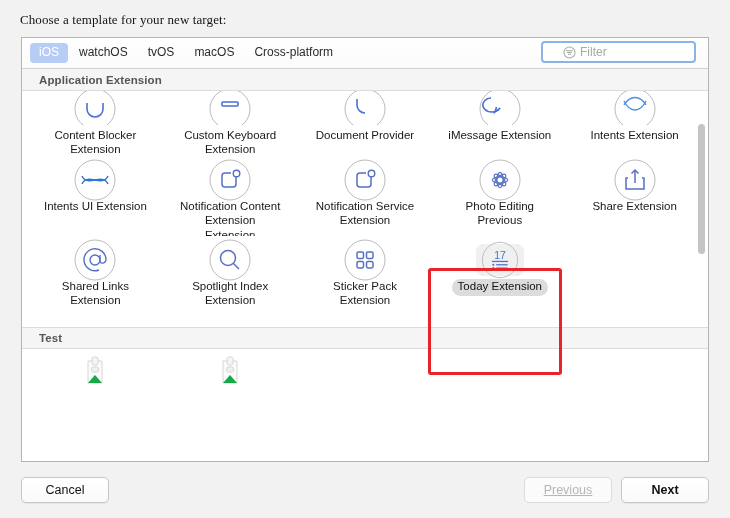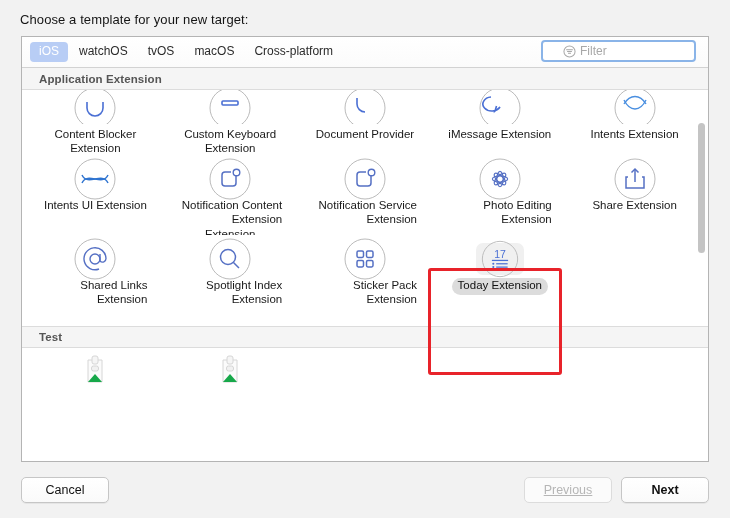--- a/index.html
+++ b/index.html
@@ -25,20 +25,21 @@
     display: flex;
     flex-direction: column;
   }
 
   
   .prompt {
     font-size: 13px;
     color: #141414;
     padding: 12px 0 9px 20px;
     letter-spacing: 0.1px;
+    font-family: Liberation Serif, serif;
   }
 
   
   .panel {
     position: relative;
     margin: 0 21px;
     border: 1px solid #b4b4b4;
     background: #ffffff;
     height: 426px;
     display: flex;
@@ -147,21 +148,21 @@
     display: flex;
     align-items: center;
     justify-content: center;
   }
   .cell.selected .icon-holder { background: #f0f0f0; }
 
   .tmpl-label {
     margin-top: 3px;
     font-size: 11.5px;
     line-height: 13.5px;
-    text-align: right;
+    text-align: center;
     color: #191919;
     max-width: 116px;
     padding: 1px 6px 2px 6px;
     border-radius: 9px;
   }
   .cell.selected .tmpl-label {
     background: #dcdcdc;
     color: #111111;
   }
 
@@ -402,21 +403,21 @@
             <svg width="44" height="44" viewBox="0 0 44 44">
               <circle cx="22" cy="22" r="20" fill="none" stroke="#bbbbbb" stroke-width="1"></circle>
               <g fill="none" stroke="#5570c4" stroke-width="1.2">
                 <ellipse cx="22" cy="22" rx="3.2" ry="7.6"></ellipse>
                 <ellipse cx="22" cy="22" rx="3.2" ry="7.6" transform="rotate(45 22 22)"></ellipse>
                 <ellipse cx="22" cy="22" rx="3.2" ry="7.6" transform="rotate(90 22 22)"></ellipse>
                 <ellipse cx="22" cy="22" rx="3.2" ry="7.6" transform="rotate(135 22 22)"></ellipse>
               </g>
             </svg>
           </div>
-          <div class="tmpl-label">Photo Editing Extension</div>
+          <div class="tmpl-label">Photo Editing Previous</div>
         </div>
 
         <div class="cell">
           <div class="icon-holder">
             <svg width="44" height="44" viewBox="0 0 44 44">
               <circle cx="22" cy="22" r="20" fill="none" stroke="#bbbbbb" stroke-width="1"></circle>
               <path d="M15 20 h-2 v11 h18 v-11 h-2" fill="none" stroke="#5570c4" stroke-width="1.5"></path>
               <line x1="22" y1="12" x2="22" y2="25" stroke="#5570c4" stroke-width="1.5"></line>
               <path d="M18.5 15.5 L22 12 L25.5 15.5" fill="none" stroke="#5570c4" stroke-width="1.5"></path>
             </svg>

